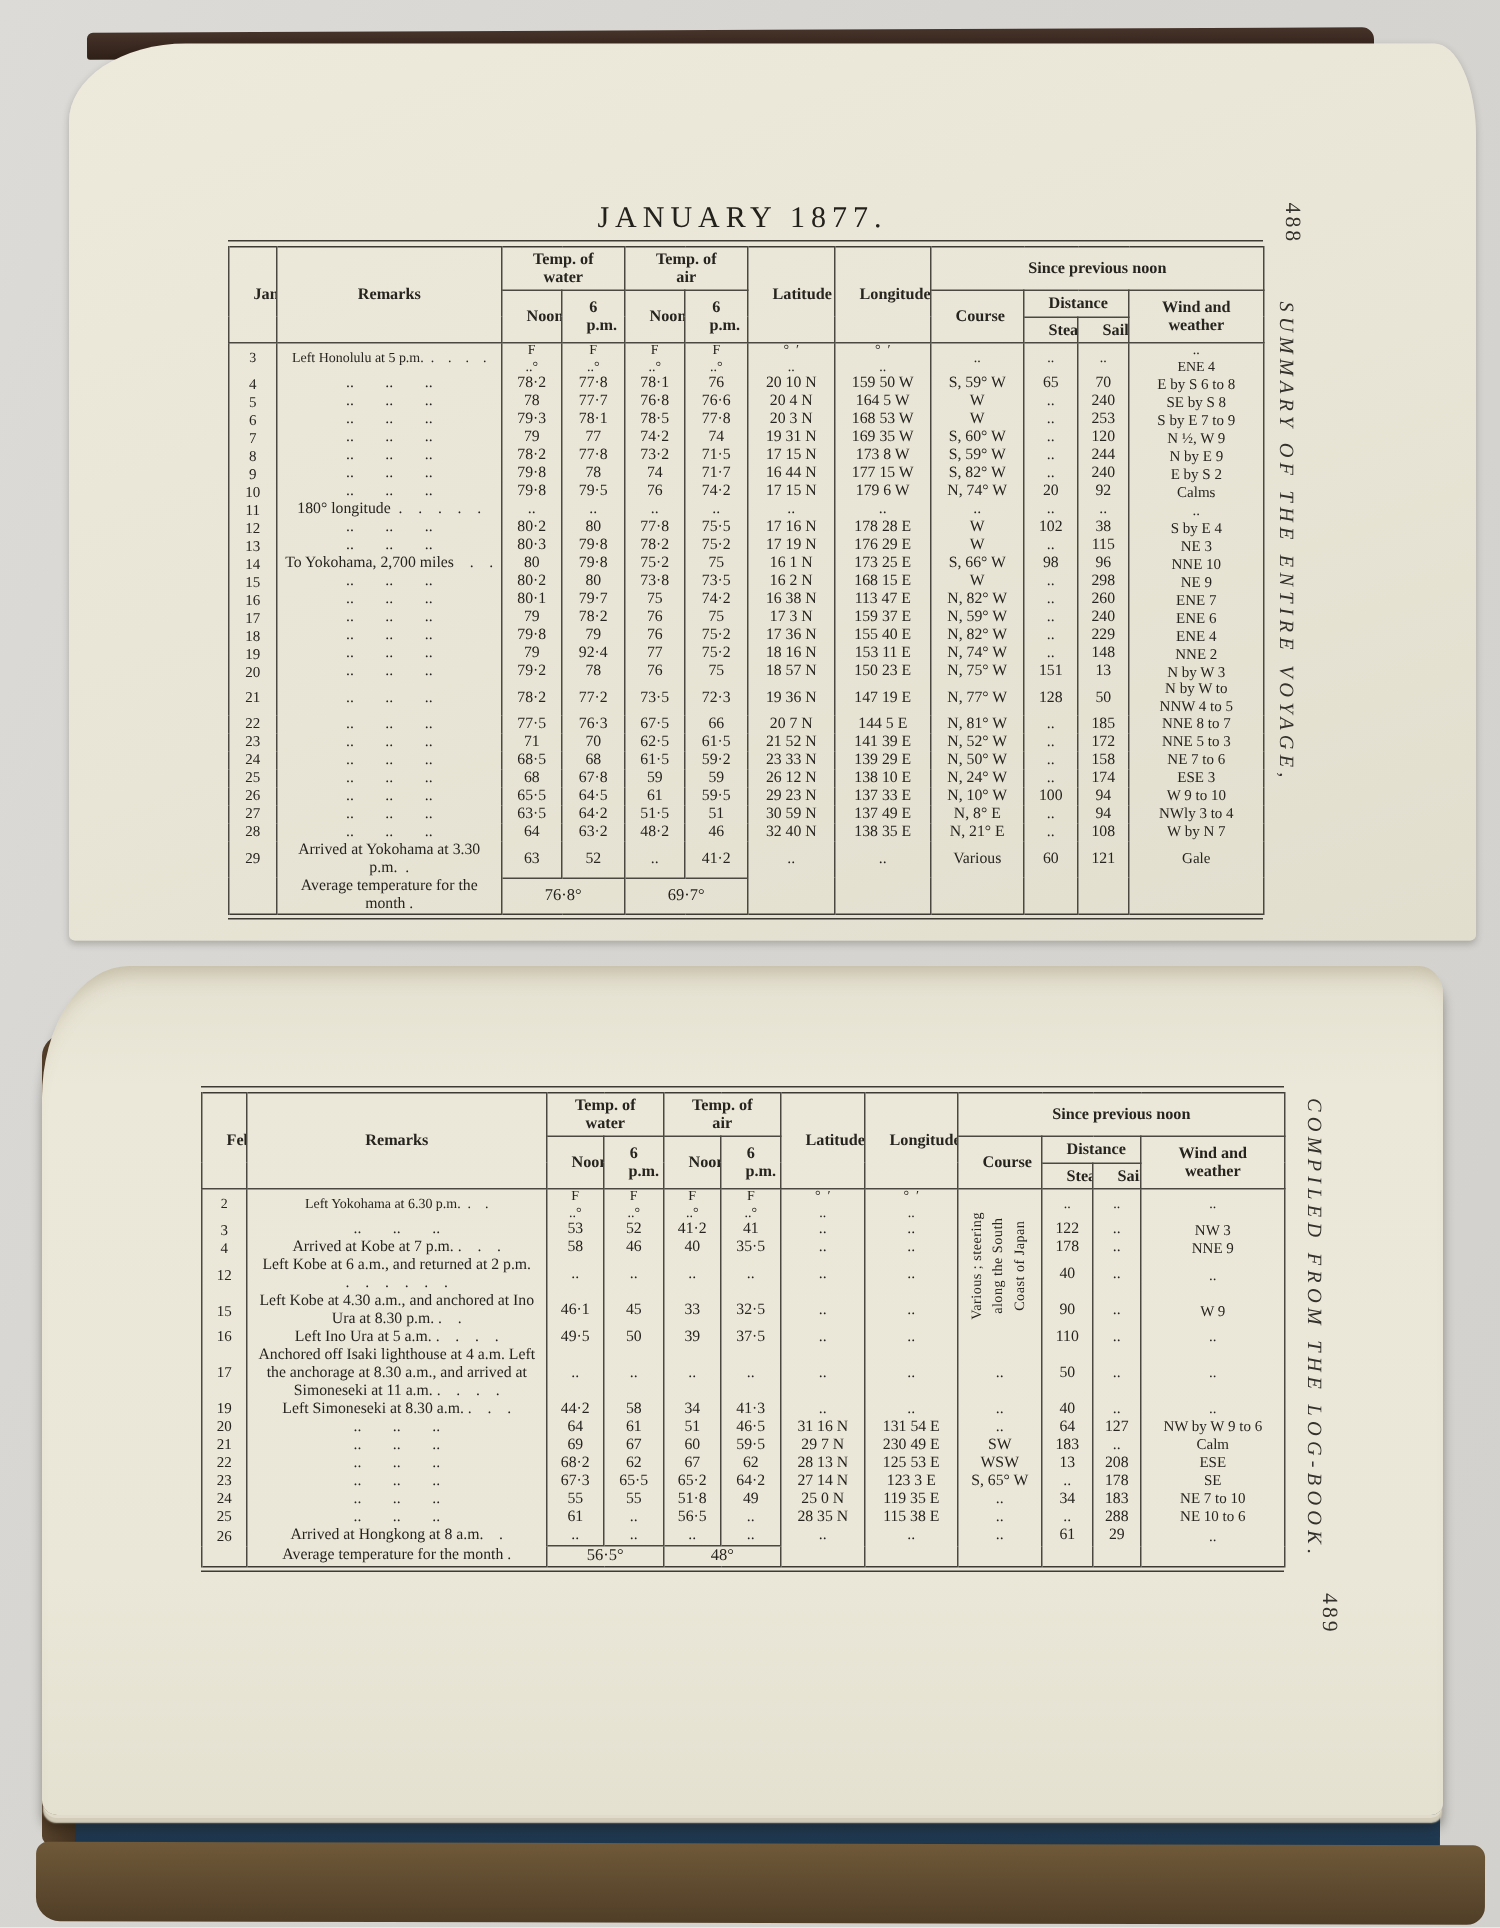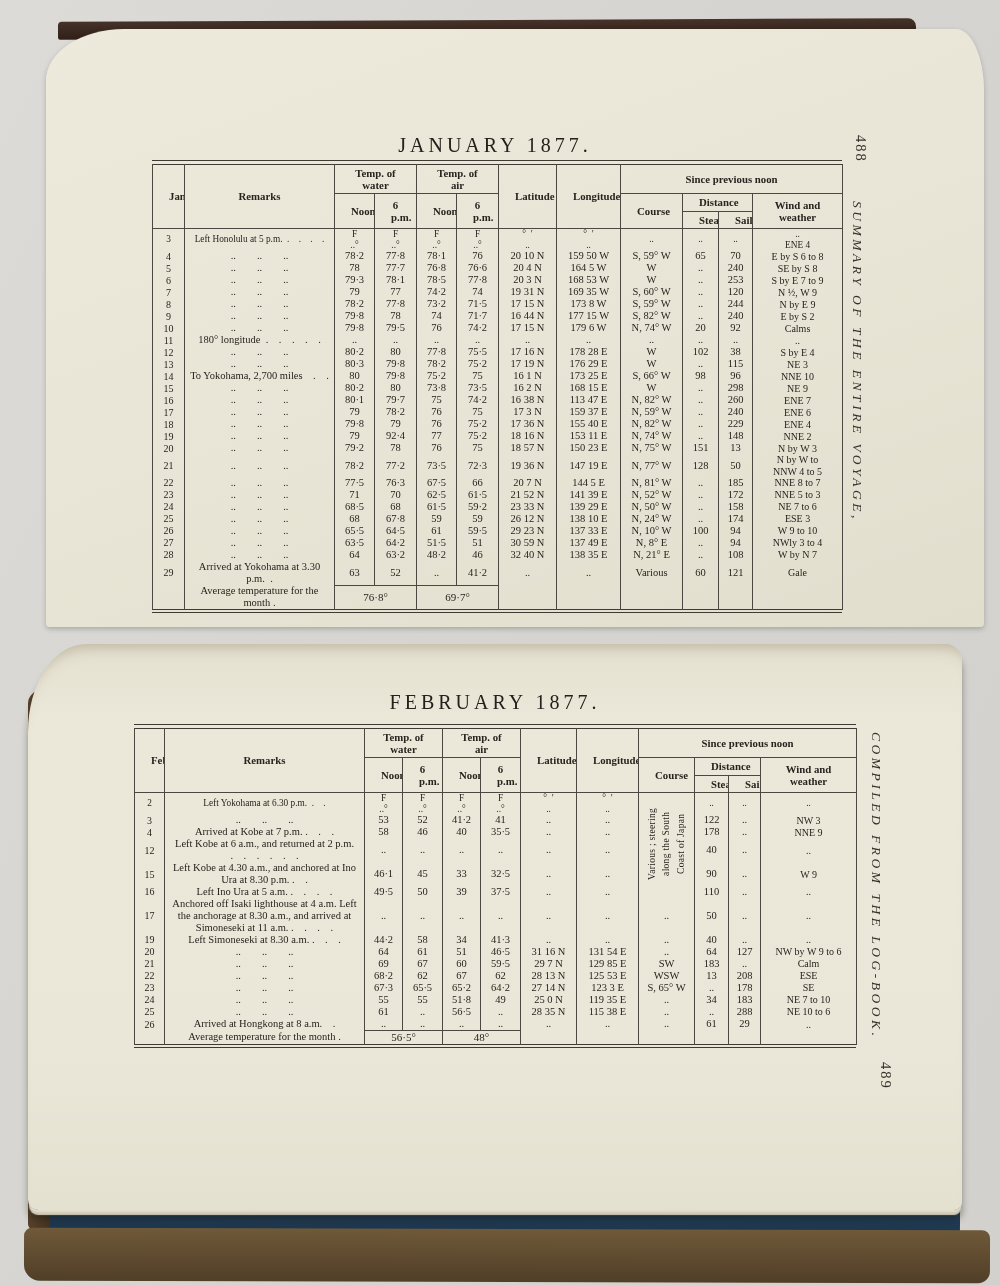--- a/index.html
+++ b/index.html
@@ -530,21 +530,20 @@
               <td class="c-st"></td>
               <td class="c-sa"></td>
               <td class="c-w"></td>
             </tr>
           </tbody>
       </table>
     </div>
   </div>
 
   <div class="page page-bottom">
-    <div class="month-title" id="feb-title">FEBRUARY 1877.</div>
     <div class="vtext sidenote" id="sidenote-bot">COMPILED FROM THE LOG-BOOK.</div>
     <div class="vtext pageno" id="pageno-bot">489</div>
 
     <div class="tbl-wrap" id="feb-wrap">
       <table class="logtable" id="feb-table">
         <colgroup>
           <col style="width:30px">
             <col style="width:200px">
             <col style="width:38px">
             <col style="width:40px">
@@ -713,21 +712,21 @@
               <td class="c-w">NW by W 9 to 6</td>
             </tr>
             <tr>
               <td class="c-d">21</td>
               <td class="c-r">..  ..  ..</td>
               <td class="c-wn">69</td>
               <td class="c-w6">67</td>
               <td class="c-an">60</td>
               <td class="c-a6">59·5</td>
               <td class="c-la">29 7 N</td>
-              <td class="c-lo">129 85 E</td>
+              <td class="c-lo">230 49 E</td>
               <td class="c-c">SW</td>
               <td class="c-st">183</td>
               <td class="c-sa">..</td>
               <td class="c-w">Calm</td>
             </tr>
             <tr>
               <td class="c-d">22</td>
               <td class="c-r">..  ..  ..</td>
               <td class="c-wn">68·2</td>
               <td class="c-w6">62</td>

